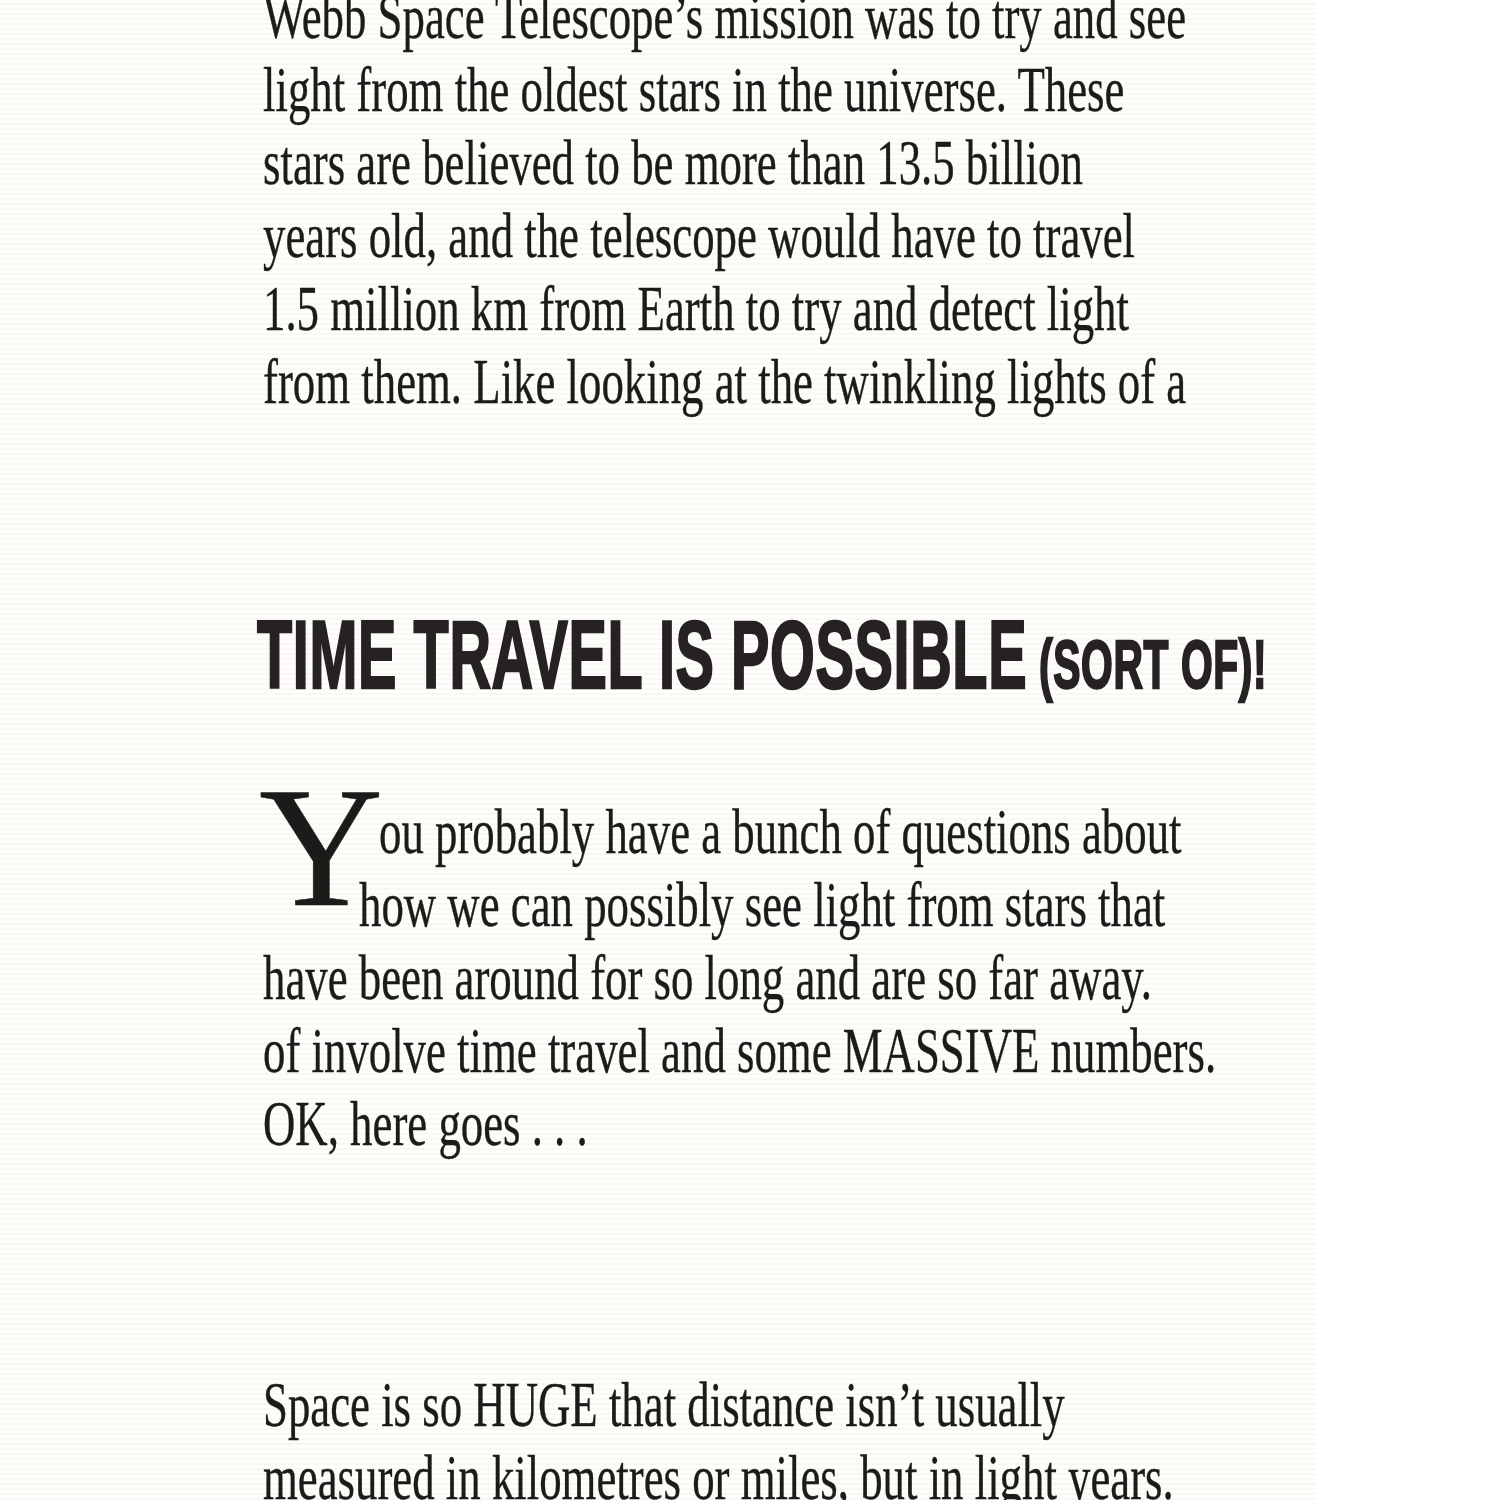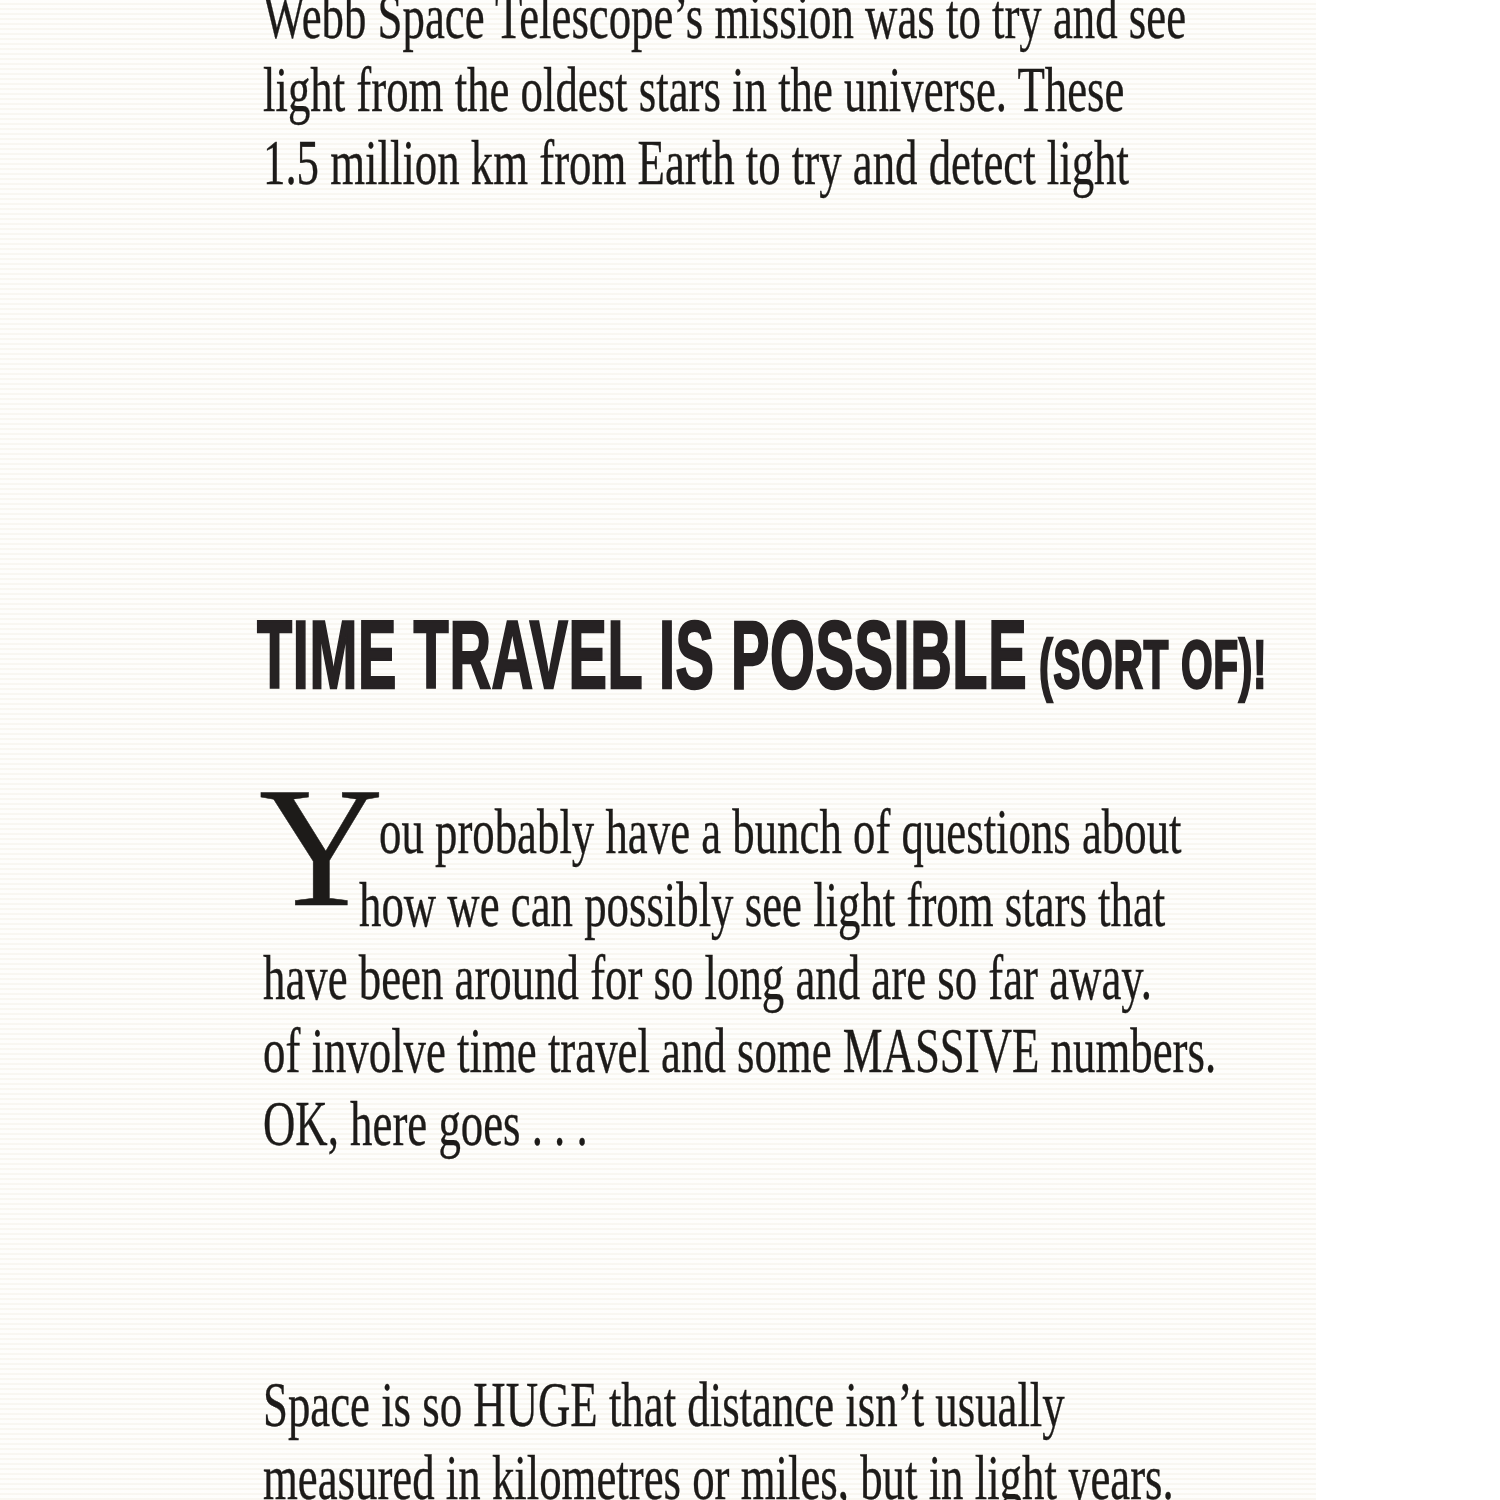--- a/index.html
+++ b/index.html
@@ -82,21 +82,24 @@
   .para-lightyears { top: 1368px; }
 </style>
 </head>
 <body>
 
 <div class="page">
 
   <div class="textblock para-intro">
       <div class="line"><span class="squeeze">Webb Space Telescope’s mission was to try and see</span></div>
       <div class="line"><span class="squeeze">light from the oldest stars in the universe. These</span></div>
+      <div class="line"><span class="squeeze">stars are believed to be more than 13.5 billion</span></div>
+      <div class="line"><span class="squeeze">years old, and the telescope would have to travel</span></div>
       <div class="line"><span class="squeeze">1.5 million km from Earth to try and detect light</span></div>
+      <div class="line"><span class="squeeze">from them. Like looking at the twinkling lights of a</span></div>
     </div>
 
   <div class="heading-block">
     <span class="heading-main">TIME TRAVEL IS POSSIBLE</span><span class="heading-suffix"> (SORT OF)!</span>
   </div>
 
   <div class="textblock para-dropcap">
     <span class="dropcap">Y</span>
     <div class="line indent-1">
       <span class="squeeze">ou probably have a bunch of questions about</span>

